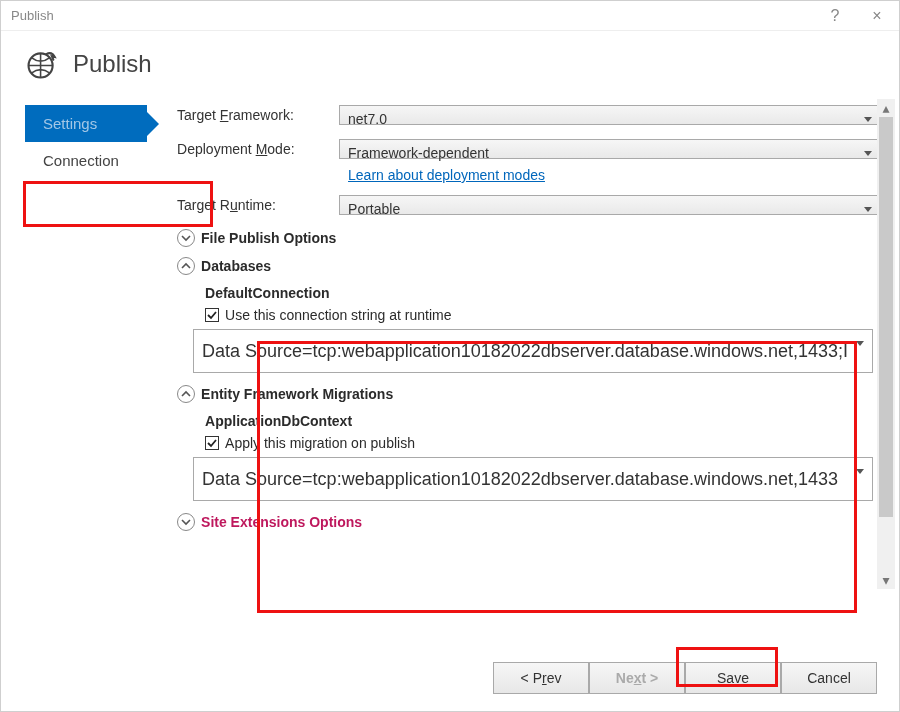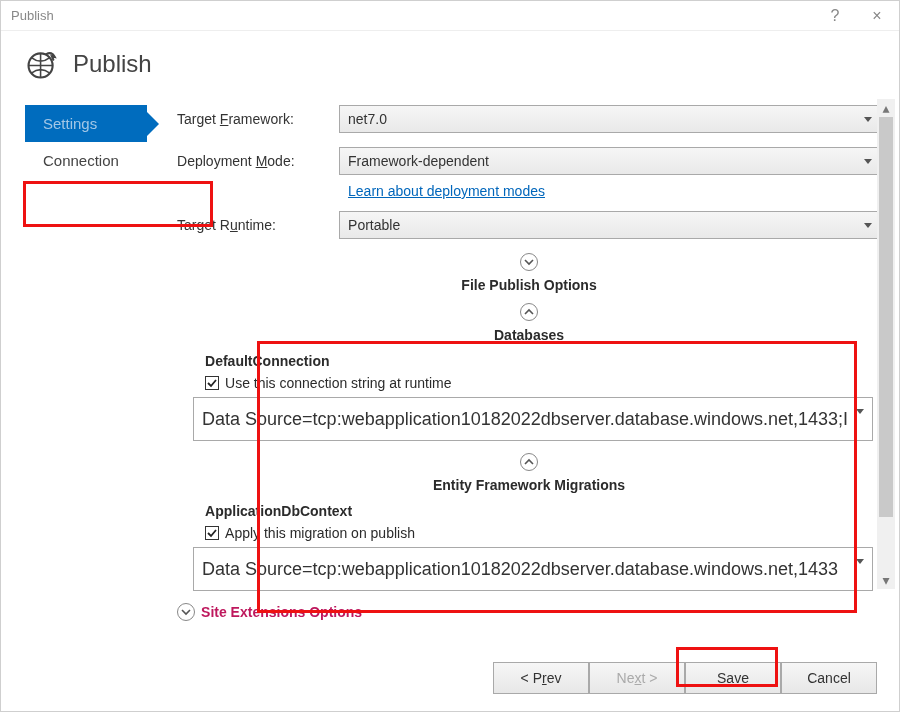--- a/index.html
+++ b/index.html
@@ -30,43 +30,43 @@
     content:""; position:absolute; right:-12px; top:50%; transform:translateY(-50%);
     border-left:12px solid #006cbe; border-top:12px solid transparent; border-bottom:12px solid transparent;
   }
   .highlight-nav{border:3px solid #e11; position:absolute; left:22px; top:180px; width:190px; height:46px; pointer-events:none;}
   .highlight-db{border:3px solid #e11; position:absolute; left:256px; top:340px; width:600px; height:272px; pointer-events:none;}
   .highlight-save{border:3px solid #e11; position:absolute; left:675px; top:646px; width:102px; height:40px; pointer-events:none;}
   .main{flex:1; padding:6px 18px 0 30px; position:relative;}
   .row{display:flex; align-items:center; margin-bottom:14px;}
   .row label{width:162px; color:#333;}
   .row label .ukey{text-decoration:underline;}
-  .combo{flex:1; height:28px; border:1px solid #a9a9a9; background:linear-gradient(#f6f6f6,#e9e9e9); padding:0 24px 0 8px; line-height:26px; color:#333; position:relative; font-size:14px;}
+  .combo{flex:1; height:20px; border:1px solid #a9a9a9; background:linear-gradient(#f6f6f6,#e9e9e9); padding:0 24px 0 8px; line-height:26px; color:#333; position:relative; font-size:14px;}
   .combo::after{content:""; position:absolute; right:8px; top:11px; border-left:4px solid transparent; border-right:4px solid transparent; border-top:5px solid #555;}
   .link{color:#0066bb; margin-left:9px;}
   .linkrow{margin:-6px 0 12px 162px;}
   
   .sec{margin-top:8px;}
-  .sec-head{display:flex; align-items:center; gap:6px; font-weight:600; margin:10px 0 8px 0;flex-direction:column;}
+  .sec-head{display:flex; align-items:center; gap:6px; font-weight:600; margin:10px 0 8px 0;}
   .chev{width:18px;height:18px;border:1px solid #888;border-radius:50%;display:flex;align-items:center;justify-content:center;}
   .chev svg{width:10px;height:10px;}
   .subhead{font-weight:600; margin:10px 0 6px 28px;}
   .chkrow{margin:0 0 6px 28px; display:flex; align-items:center; gap:6px;}
   .chkbox{width:14px;height:14px;border:1px solid #333;display:flex;align-items:center;justify-content:center; background:#fff;}
   .chkbox svg{width:10px;height:10px;}
   .cs-combo{margin:0 8px 12px 16px; height:44px; border:1px solid #a9a9a9; padding:8px 24px 0 8px; line-height:26px; color:#333; position:relative; font-size:18px; overflow:hidden; white-space:nowrap;}
   .cs-combo::after{content:""; position:absolute; right:8px; top:11px; border-left:4px solid transparent; border-right:4px solid transparent; border-top:5px solid #555;background:#fff;}
   
   .scrollbar{position:absolute; right:4px; top:0; width:18px; height:490px; background:#f0f0f0;}
   .scroll-arrow{height:18px;display:flex;align-items:center;justify-content:center;color:#777;}
   .scroll-thumb{position:absolute; left:2px; right:2px; top:18px; height:400px; background:#c9c9c9;}
   
   .footer{position:absolute; left:0; right:0; bottom:0; height:66px; display:flex; justify-content:flex-end; align-items:center; padding:0 22px; }
   .btn{min-width:96px; height:32px; border:1px solid #a9a9a9; background:linear-gradient(#f6f6f6,#e7e7e7); color:#333; font-size:14px; line-height:30px; text-align:center;}
-  .btn.disabled{color:#aaa;}
+  .btn.disabled{color:#aaa;font-weight:bold;}
   .cutoff{color:#be185d; font-weight:600; margin:8px 0 0 0; display:flex; align-items:center; gap:6px;}
 </style>
 </head>
 <body>
 
 <div class="titlebar">
   <span>Publish</span>
   <div class="right">
     <span>?</span>
     <span class="close">×</span>

